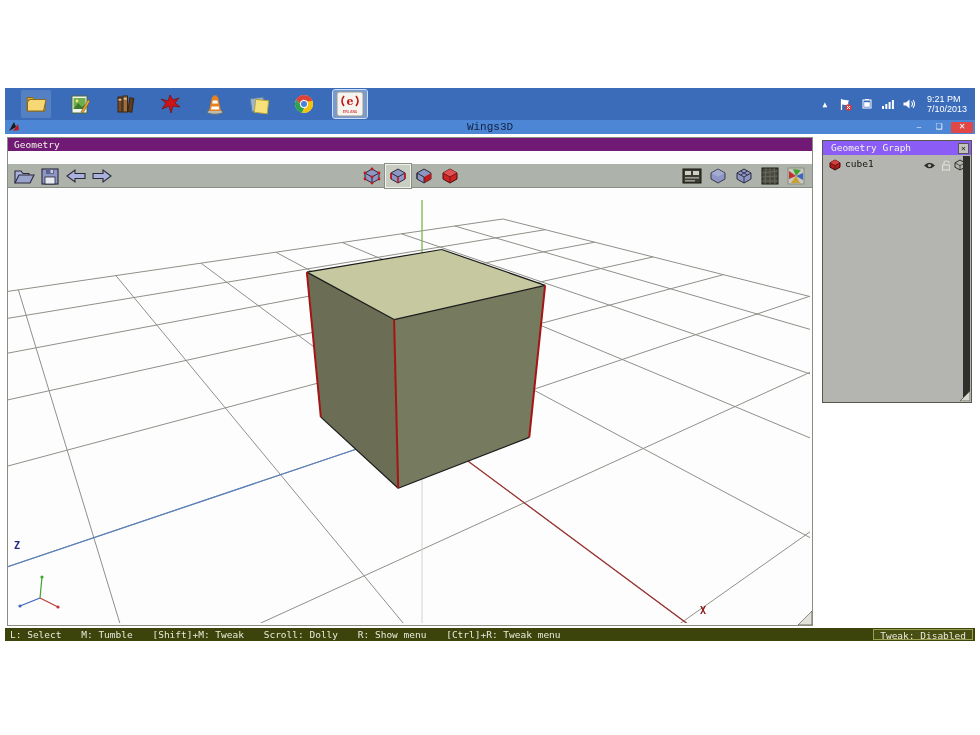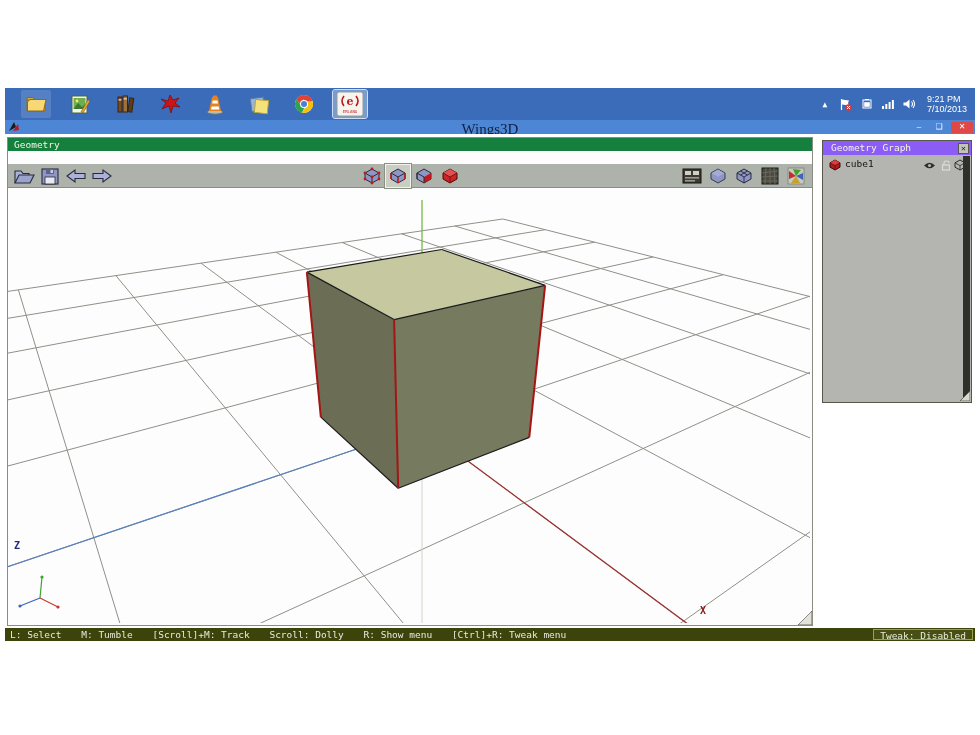--- a/index.html
+++ b/index.html
@@ -11,31 +11,31 @@
   #taskbar{left:5px;top:88px;width:970px;height:32px;background:#3a6cba;}
   .tb-ico{position:absolute;top:2px;width:30px;height:28px;display:flex;align-items:center;justify-content:center;border-radius:2px;}
   .tb-ico.hl{background:rgba(255,255,255,.14);}
   .tb-ico.active{background:rgba(255,255,255,.32);outline:1px solid #cfe0f4;}
   #tray{position:absolute;right:4px;top:0;height:32px;display:flex;align-items:center;gap:7px;color:#fff;}
   .trayglyph{display:flex;align-items:center;justify-content:center;width:14px;height:14px;}
   #clock{color:#fff;font-size:9px;line-height:10px;text-align:left;font-family:"Liberation Sans",sans-serif;margin-left:4px;margin-right:4px;}
 
   
   #titlebar{left:5px;top:120px;width:970px;height:14px;background:#4d86d5;}
-  #win-title{position:absolute;left:0;right:0;top:1px;text-align:center;font-size:15px;color:#102040;font-family:Liberation Serif, serif;}
+  #win-title{position:absolute;left:0;right:0;top:1px;text-align:center;font-size:11px;color:#102040;font-family:Liberation Mono, monospace;}
   #caption-buttons{position:absolute;right:2px;top:1px;height:12px;display:flex;gap:4px;align-items:center;}
   .capbtn{width:16px;height:11px;display:flex;align-items:center;justify-content:center;color:#fff;font-size:8px;line-height:8px;font-family:"Liberation Sans",sans-serif;}
   .capbtn.close{width:22px;background:#e04848;border-radius:1px;}
 
   
   #main-app{left:5px;top:134px;width:970px;height:494px;background:#ffffff;}
 
   
   #geometry-window{left:8px;top:138px;width:804px;height:487px;background:#fdfdfd;outline:1px solid #8a8d80;}
-  #geo-header{position:absolute;left:0;top:0;width:100%;height:13px;background:#15803d;color:#f2f4e4;font-size:9.5px;line-height:13px;padding-left:6px;box-sizing:border-box;}
+  #geo-header{position:absolute;left:0;top:0;width:100%;height:13px;background:#701a75;color:#f2f4e4;font-size:9.5px;line-height:13px;padding-left:6px;box-sizing:border-box;}
   #geo-menubar{position:absolute;left:0;top:13px;width:100%;height:13px;background:#cdd2ca;border-bottom:1px solid #9a9e94;box-sizing:border-box;}
   .menu-item{display:inline-block;margin-left:9px;font-size:9.5px;line-height:13px;color:#15150f;}
   #geo-toolbar{position:absolute;left:0;top:26px;width:100%;height:24px;background:#adb2aa;border-bottom:1px solid #888d82;box-sizing:border-box;}
   .tool-group{position:absolute;top:1px;height:22px;display:flex;gap:2px;align-items:center;}
   .tool-btn{width:24px;height:22px;display:flex;align-items:center;justify-content:center;}
   .tool-btn.active{background:#c9cdc2;outline:1px solid #f2f2ec;box-shadow:0 0 0 2px #8b9084;}
   #geo-infoline{position:absolute;left:0;top:50px;width:100%;height:12px;background:#a3a89c;color:#fdfdf2;font-size:9.5px;line-height:12px;padding-left:4px;box-sizing:border-box;}
   #scene{position:absolute;left:0;top:62px;background:#fdfdfd;display:block;}
   #vp-resize{position:absolute;right:0;bottom:0;width:14px;height:14px;}
 
@@ -370,19 +370,19 @@
     </div>
     <div id="gg-scroll"></div>
     <svg id="gg-resize" viewBox="0 0 10 10">
       <polygon points="10,0 10,10 0,10" fill="#d8d8d0" stroke="#55584a" stroke-width="0.8"></polygon>
     </svg>
   </div>
 
   <div id="statusbar" class="abs">
     <span class="hint">L: Select</span>
     <span class="hint">M: Tumble</span>
-    <span class="hint">[Scroll]+M: Track</span>
+    <span class="hint">[Shift]+M: Tweak</span>
     <span class="hint">Scroll: Dolly</span>
     <span class="hint">R: Show menu</span>
     <span class="hint">[Ctrl]+R: Tweak menu</span>
     <span id="tweak-box">Tweak: Disabled</span>
   </div>
 </div>
 
 </body></html>

